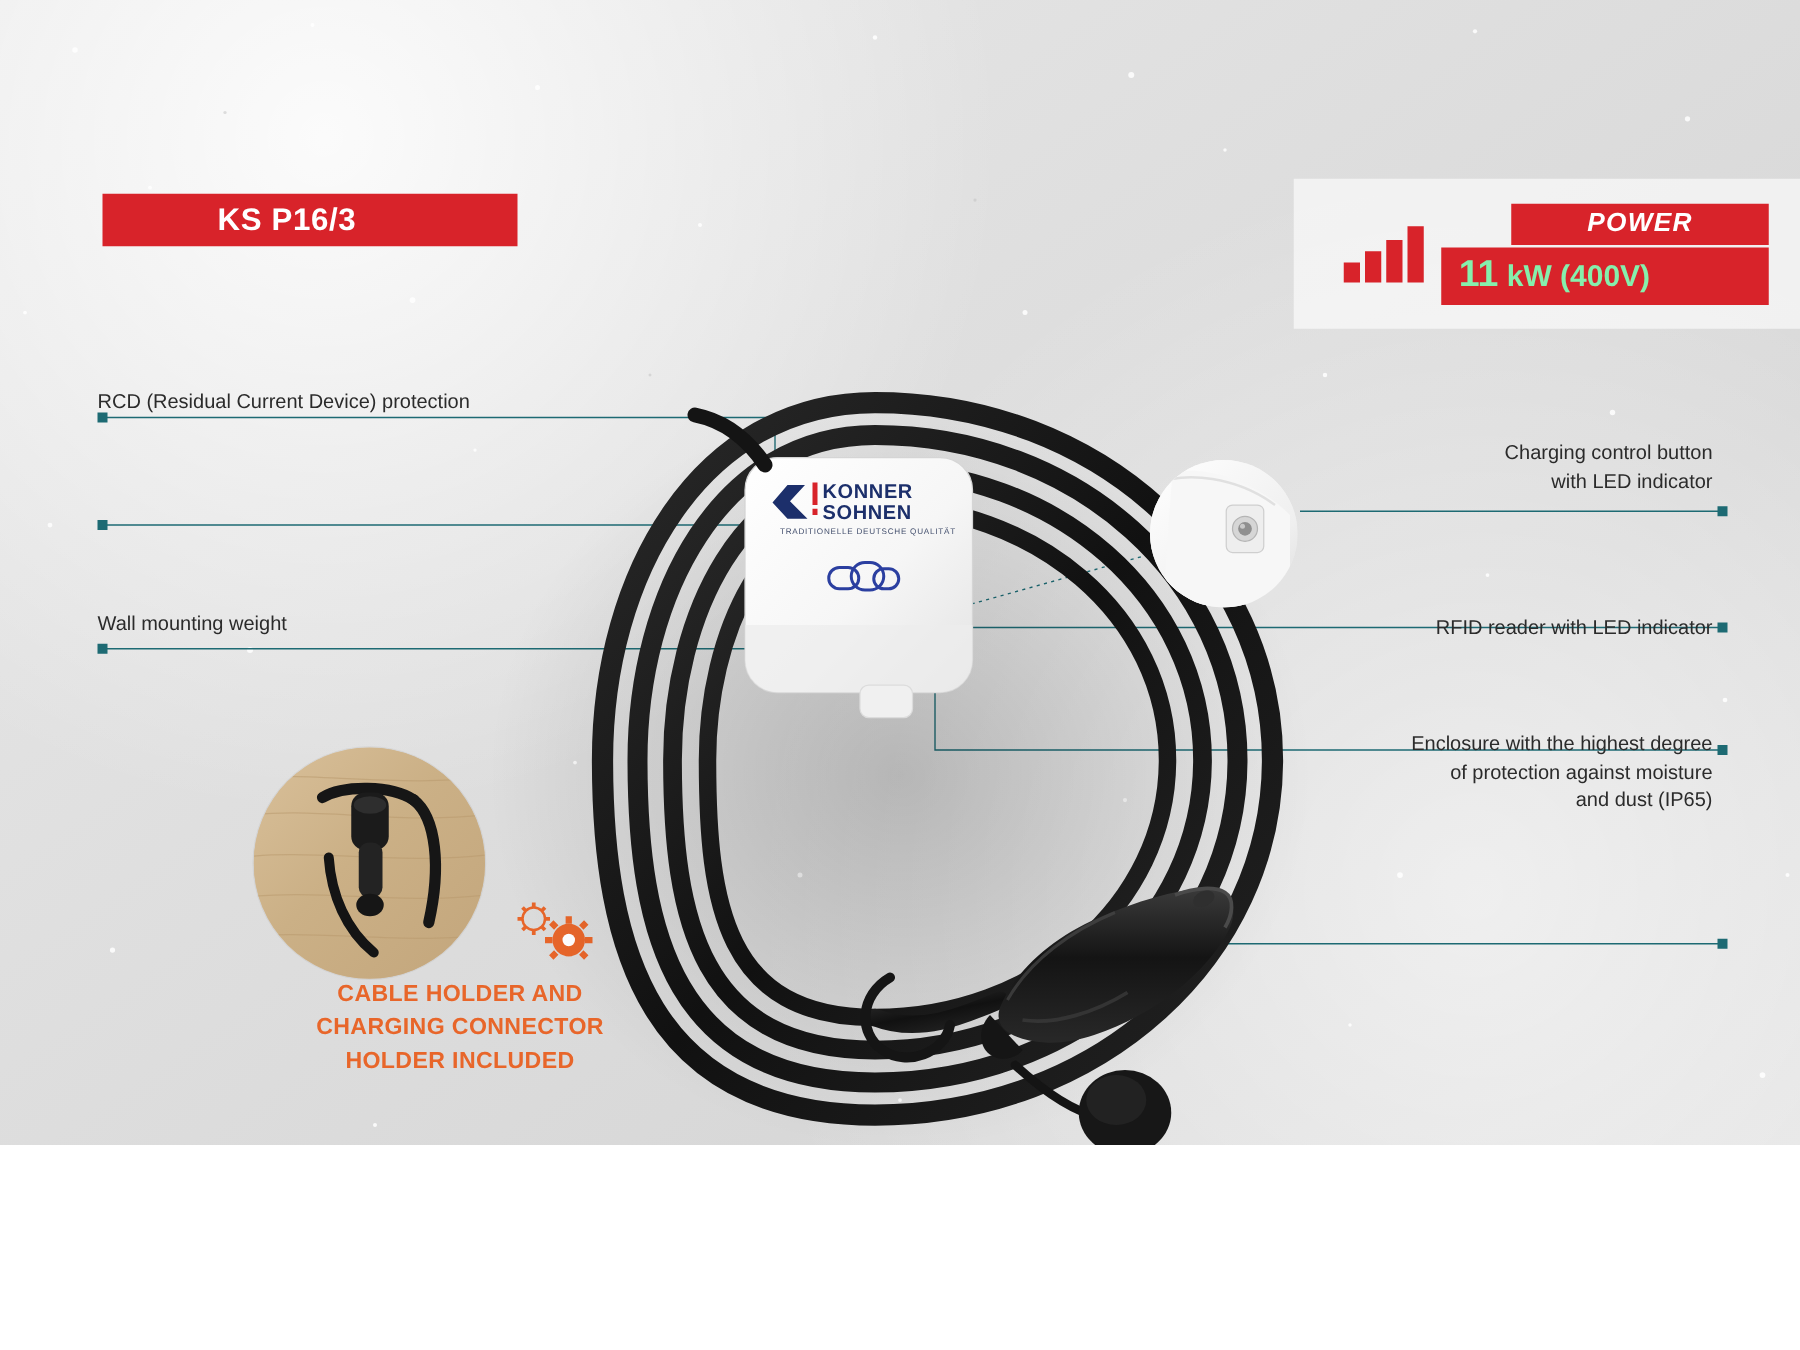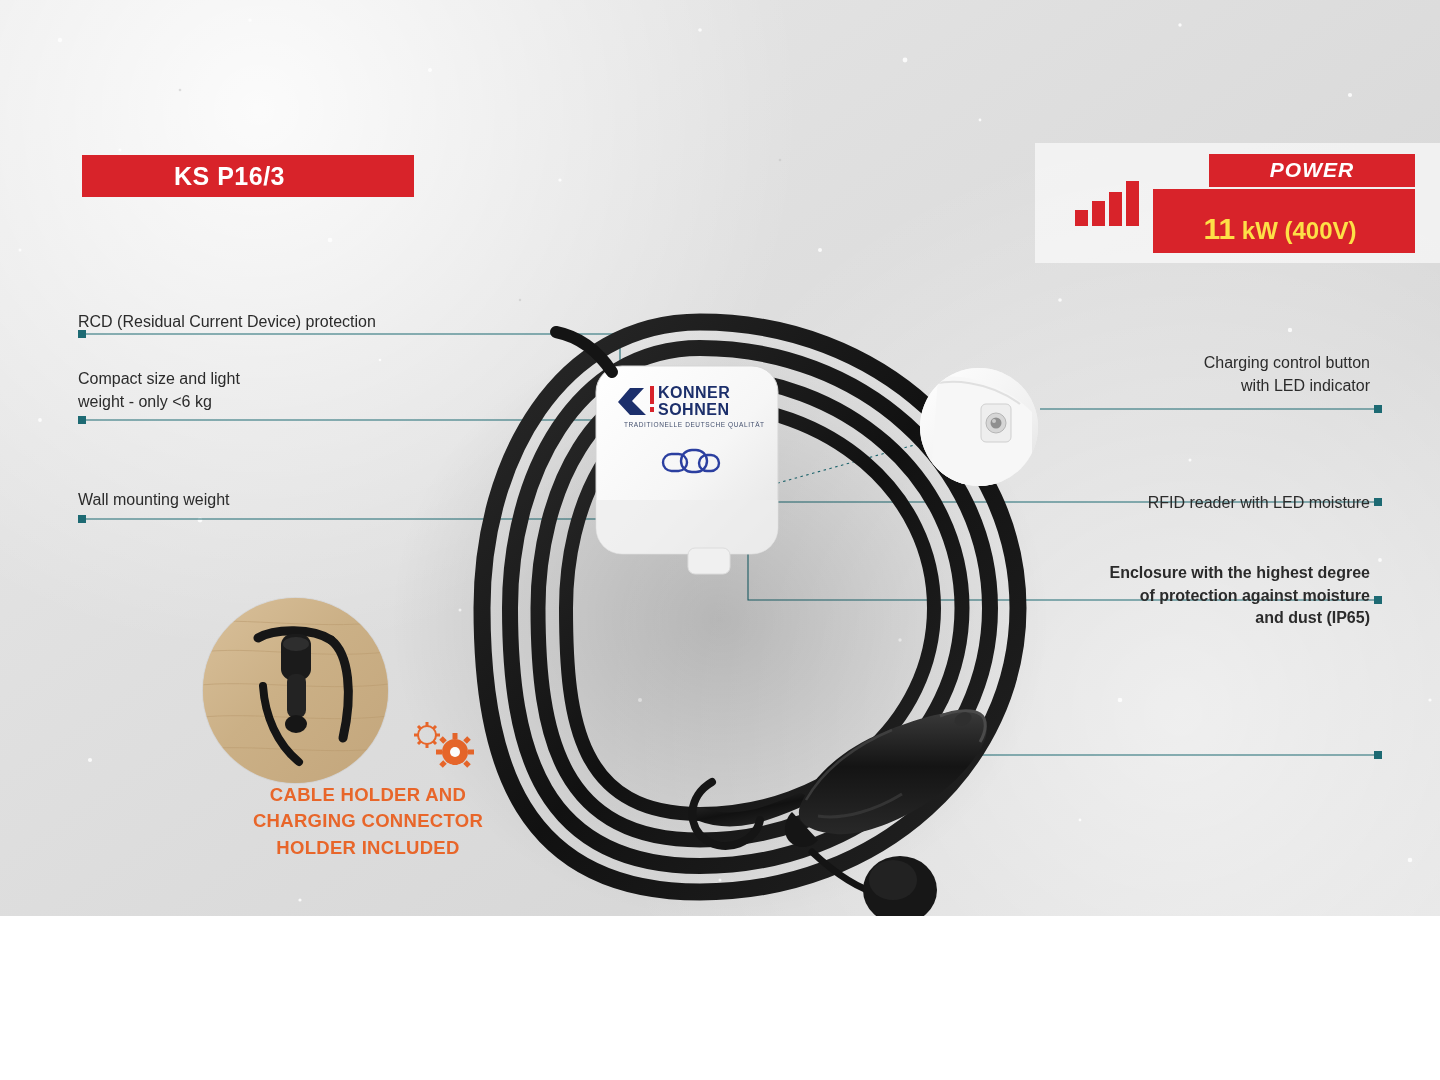--- a/index.html
+++ b/index.html
@@ -58,26 +58,25 @@
   .power-label {
     background: #d8232a; color:#fff;
     font-size: 21px; font-weight: 700; letter-spacing: 1px;
     text-align: center;
     padding: 4px 20px 5px 20px;
     width: 206px;
     margin-left: 56px;
     font-style: italic;
   }
   .power-value {
-    background: #d8232a; color:#fde047;
+    background: #d8232a; color:#86efac;
     font-size: 30px; font-weight: 700;
-    padding: 23px 22px 7px 14px;
+    padding: 5px 22px 7px 14px;
     white-space: nowrap;
     margin-top: 2px;
-    text-align: center;
   }
   .power-value .unit { font-size: 24px; font-weight: 700; }
 
   
   .callout {
     position: absolute;
     font-size: 16px;
     color: #2b2b2b;
     line-height: 1.42;
     white-space: pre-line;
@@ -230,28 +229,26 @@
 
   <div class="marker" style="left:78px; top:330px;"></div>
   <div class="marker" style="left:78px; top:416px;"></div>
   <div class="marker" style="left:78px; top:515px;"></div>
   <div class="marker" style="left:1374px; top:405px;"></div>
   <div class="marker" style="left:1374px; top:498px;"></div>
   <div class="marker" style="left:1374px; top:596px;"></div>
   <div class="marker" style="left:1374px; top:751px;"></div>
 
   <div class="callout left" style="left:78px; top:311px;">RCD (Residual Current Device) protection</div>
-  <div class="callout left" style="left:78px; top:368px;">Compact size and light
-weight - only &lt;6 kg</div>
   <div class="callout left" style="left:78px; top:489px;">Wall mounting weight</div>
 
   <div class="callout right" style="right:70px; top:352px; width:330px;">Charging control button
 with LED indicator</div>
-  <div class="callout right" style="right:70px; top:492px; width:400px;">RFID reader with LED moisture</div>
-  <div class="callout right" style="right:70px; top:562px; width:360px;font-weight:bold;">Enclosure with the highest degree
+  <div class="callout right" style="right:70px; top:492px; width:400px;">RFID reader with LED indicator</div>
+  <div class="callout right" style="right:70px; top:585px; width:360px;">Enclosure with the highest degree
 of protection against moisture
 and dust (IP65)</div>
 
   <div class="inset-circle">
     <svg class="wood-grain" width="185" height="185" viewBox="0 0 185 185">
       <defs>
         <linearGradient id="wg" x1="0" y1="0" x2="1" y2="1">
           <stop offset="0%" stop-color="#d9c09a"></stop>
           <stop offset="45%" stop-color="#cbb086"></stop>
           <stop offset="100%" stop-color="#c3a67c"></stop>

